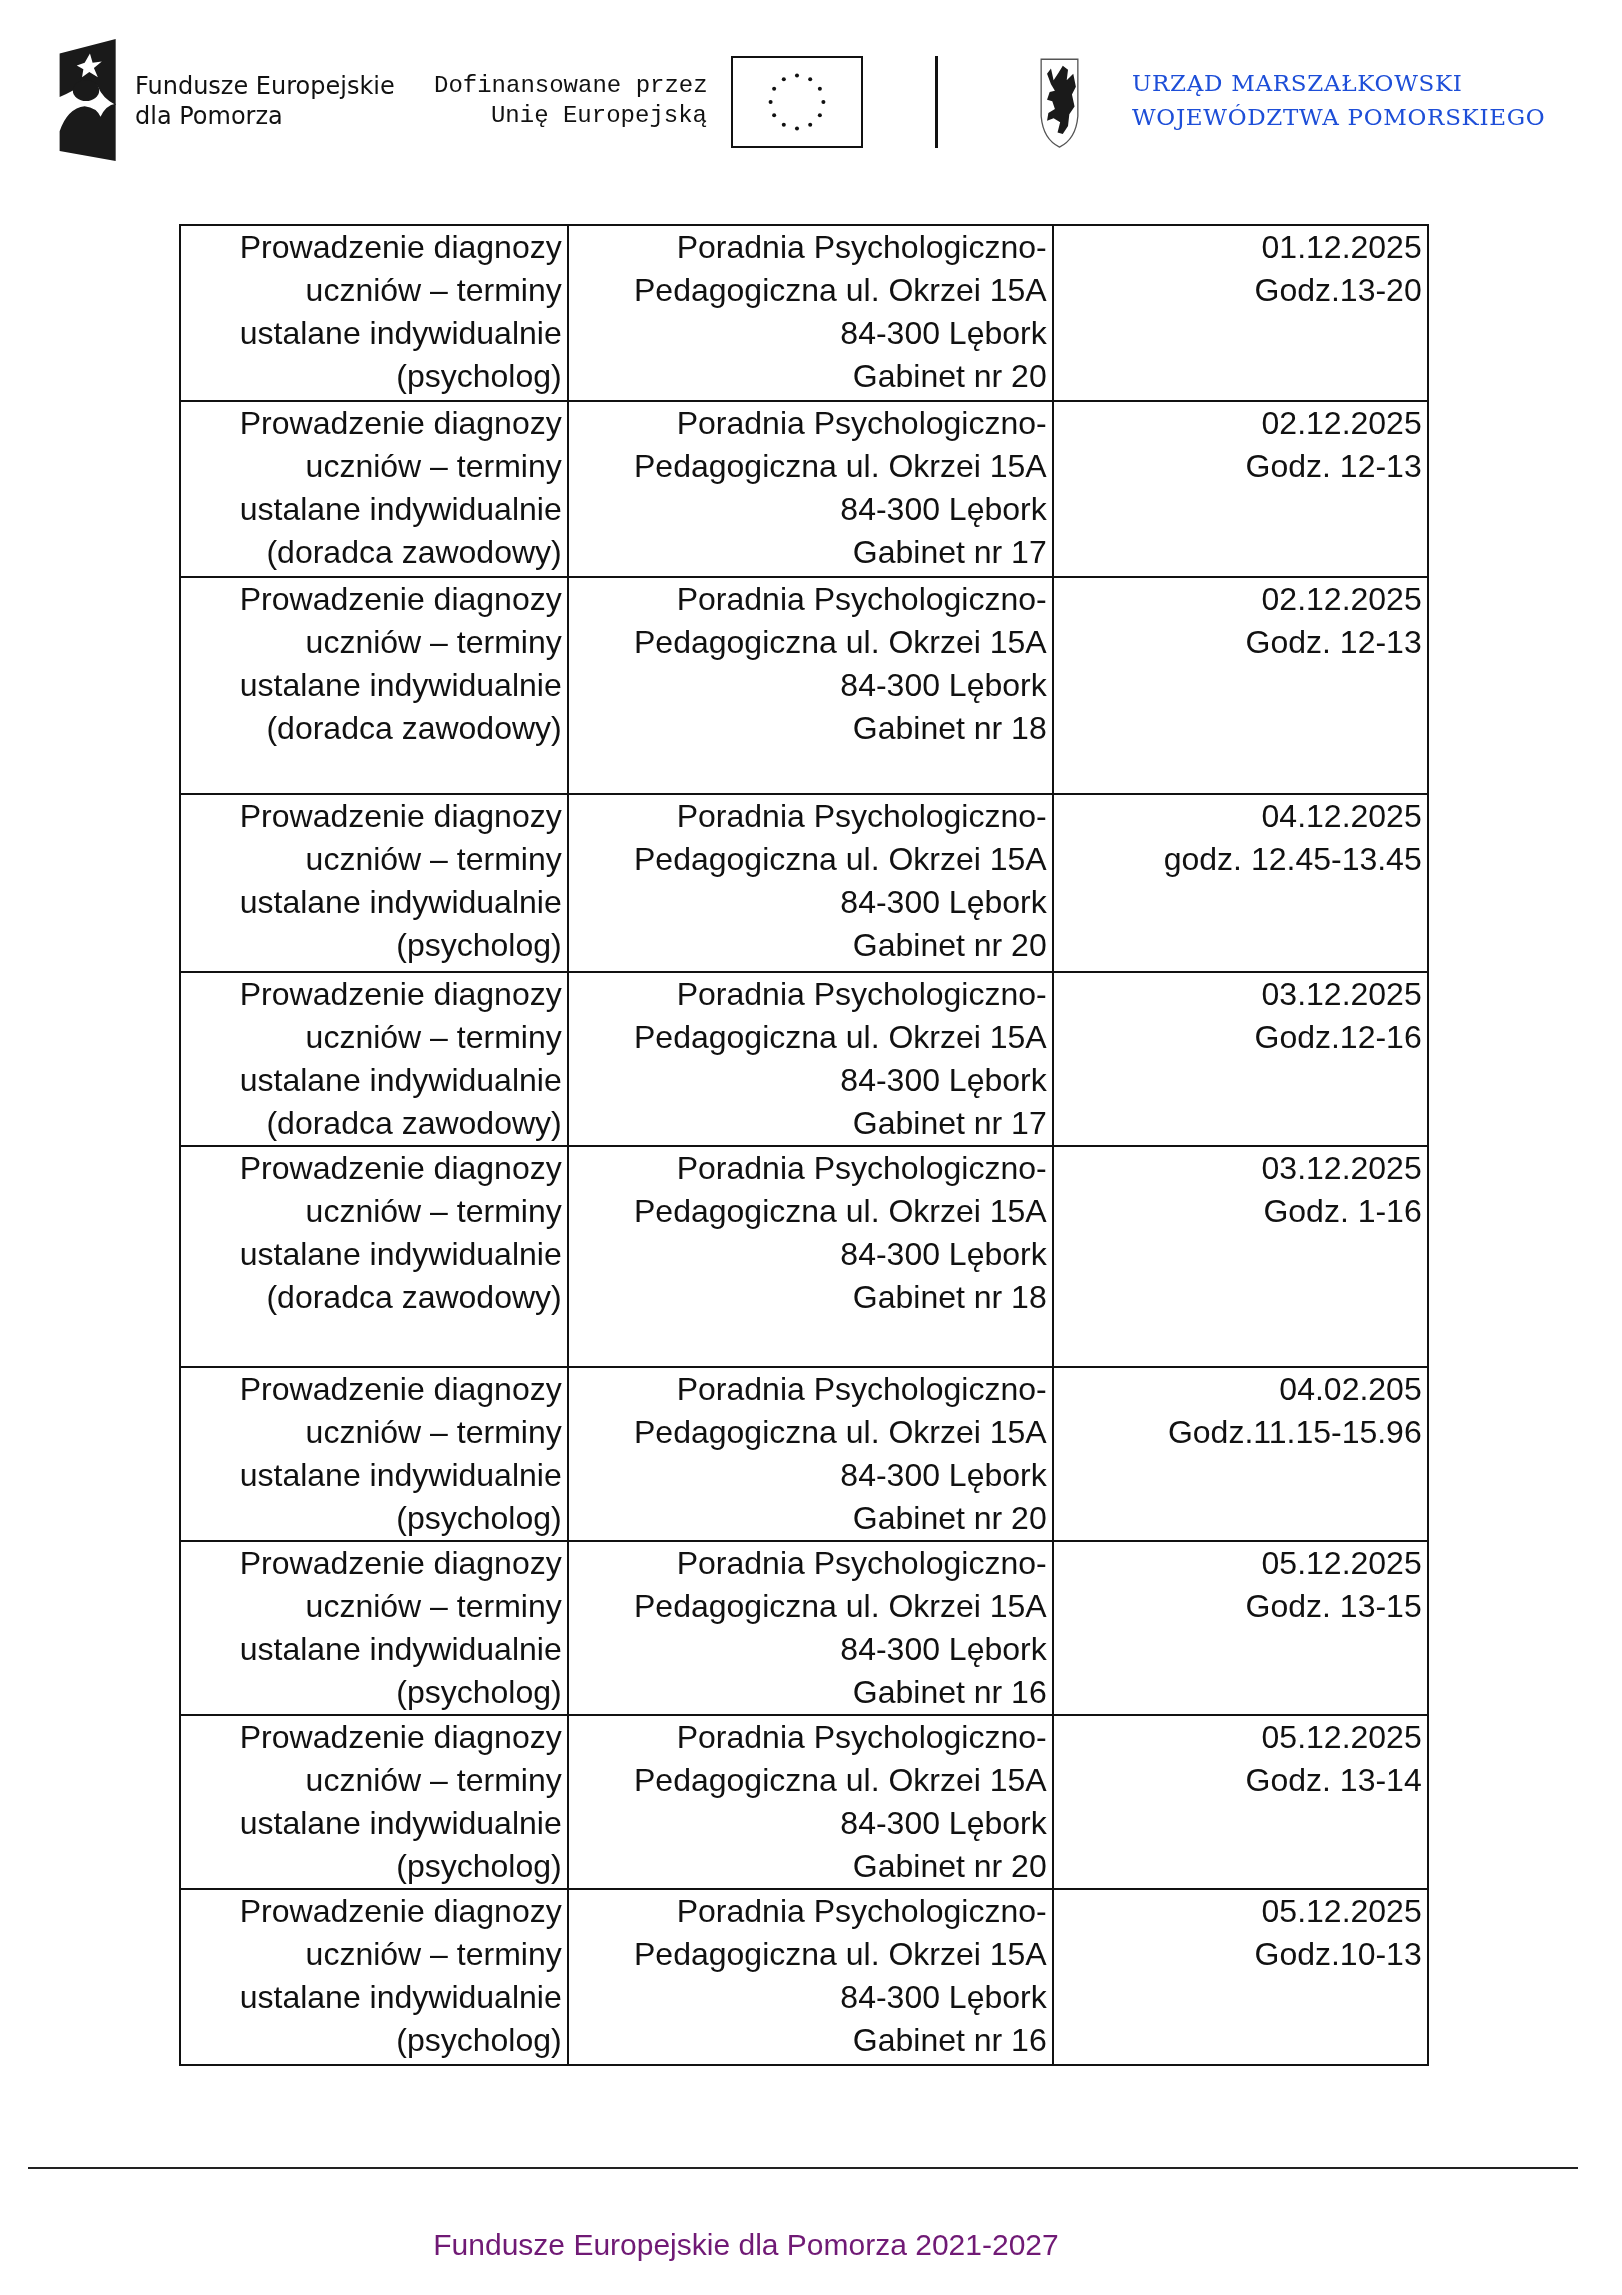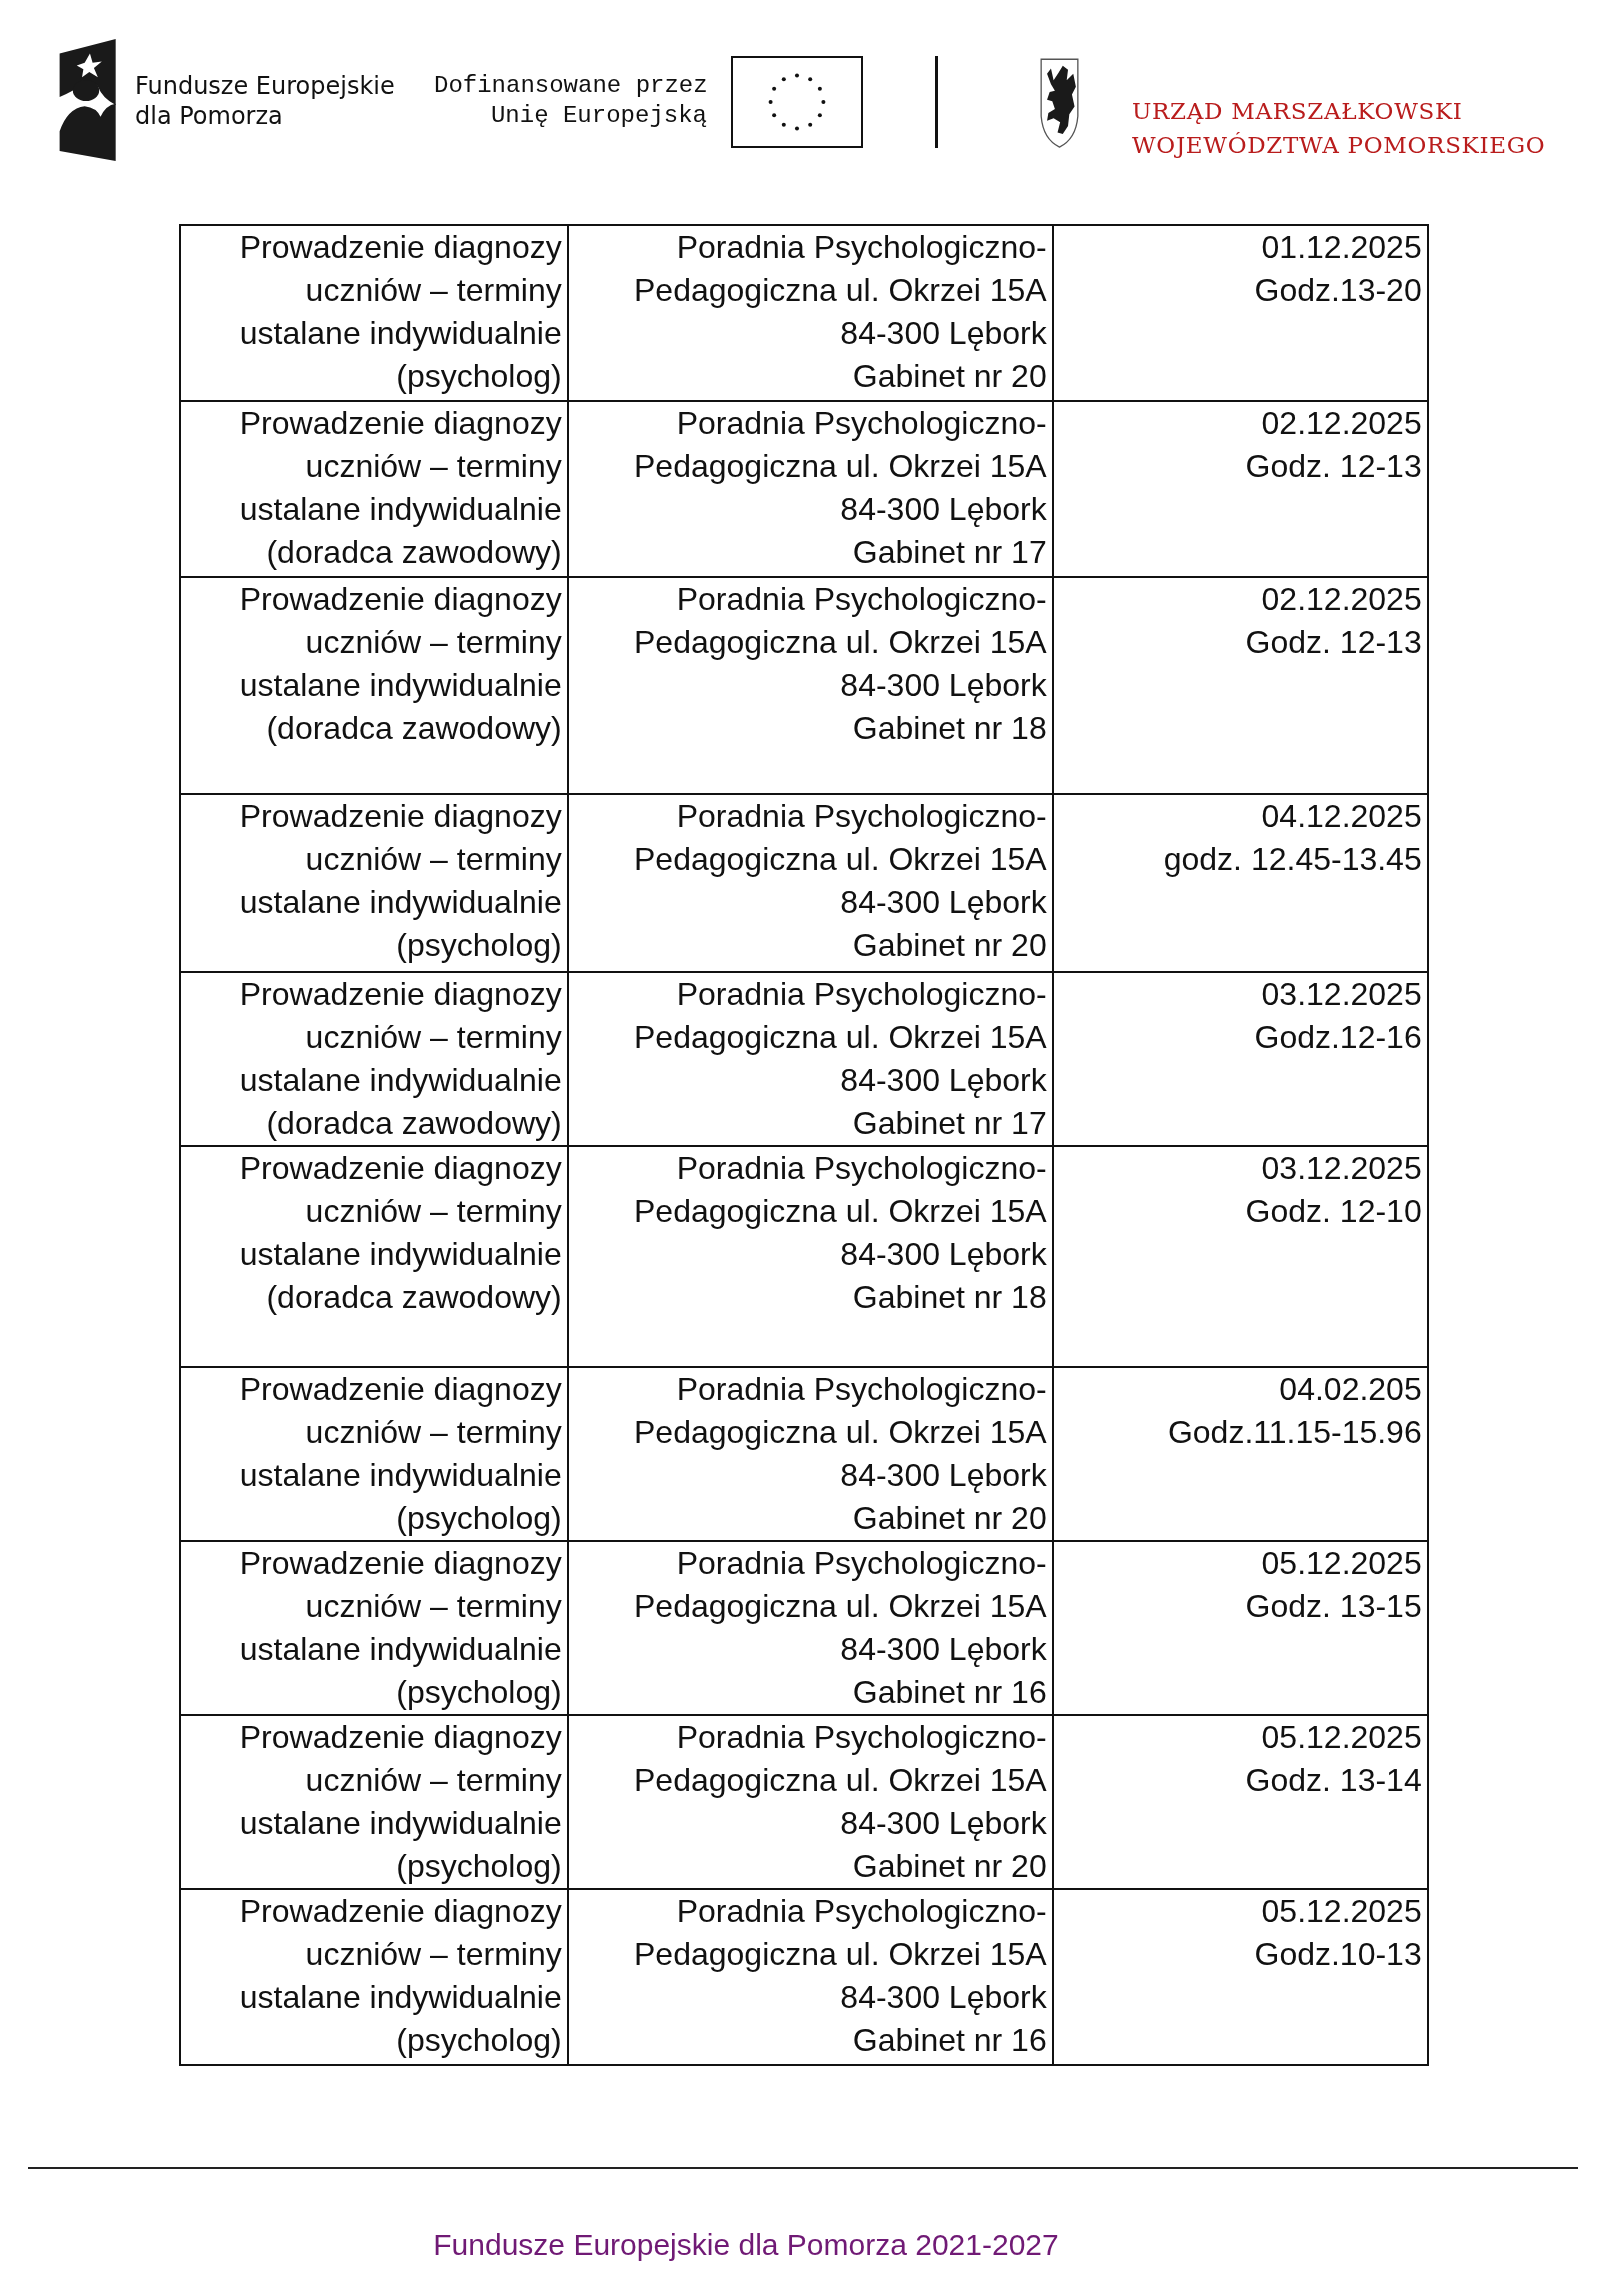--- a/index.html
+++ b/index.html
@@ -6,21 +6,21 @@
   body { width: 1623px; height: 2295px; position: relative; overflow: hidden; color: #111; font-family: "Liberation Sans", sans-serif; }
   .header { position: absolute; left: 0; top: 0; width: 1337px; height: 171px; padding-left: 10px; }
   .fe-logo { position: absolute; left: 53px; top: 39px; width: 66px; height: 122px; }
   .fe-text { position: absolute; left: 135px; top: 71px; font-family: "DejaVu Sans", sans-serif; font-size: 24px; line-height: 30px; color: #111; }
   .eu-text { position: absolute; left: 434px; top: 71px; width: 273px; text-align: right; font-family: Liberation Mono, monospace; font-size: 24px; line-height: 30px; color: #111; }
   .eu-flag { position: absolute; left: 731px; top: 56px; width: 132px; height: 92px; border: 2.6px solid #111; border-left-width: 2px; border-right-width: 2px; box-sizing: border-box; }
   .eu-flag svg { width: 100%; height: 100%; }
   .vsep { position: absolute; left: 935px; top: 56px; width: 2.6px; height: 92px; background: #111; }
   .crest { position: absolute; left: 1039px; top: 54px; width: 41px; height: 95px; }
   .crest svg { width: 100%; height: 100%; }
-  .urzad-text { position: absolute; left: 1132px; top: 66px; font-family: "DejaVu Serif", serif; font-size: 23px; line-height: 34px; letter-spacing: 0.7px; color: #b91c1c; margin-top: 28px; }
+  .urzad-text { position: absolute; left: 1132px; top: 66px; font-family: "DejaVu Serif", serif; font-size: 23px; line-height: 34px; letter-spacing: 0.7px; color: #1d4ed8; }
 
   table.schedule { position: absolute; left: 179px; top: 224px; width: 1248px; border-collapse: collapse; table-layout: fixed; }
   table.schedule td { border: 2px solid #111; vertical-align: top; text-align: right; font-size: 32px; line-height: 43px; padding: 0 5.3px; color: #111; }
   table.schedule col.c1 { width: 388px; }
   table.schedule col.c2 { width: 485px; }
   table.schedule col.c3 { width: 375px; }
   .line { display: block; white-space: nowrap; }
 
   .footer-rule { position: absolute; left: 28px; top: 2167px; width: 1550px; height: 2px; background: #222; }
   .footer-text { position: absolute; left: 0; top: 2228px; width: 1492px; text-align: center; font-size: 30px; color: #701a75; }
@@ -179,21 +179,21 @@
           <span class="line">(doradca zawodowy)</span>
         </td>
         <td>
           <span class="line">Poradnia Psychologiczno-</span>
           <span class="line">Pedagogiczna ul. Okrzei 15A</span>
           <span class="line">84-300 Lębork</span>
           <span class="line">Gabinet nr 18</span>
         </td>
         <td>
           <span class="line">03.12.2025</span>
-          <span class="line">Godz. 12-10</span>
+          <span class="line">Godz. 1-16</span>
         </td>
       </tr>
       <tr style="height: 174px;">
         <td>
           <span class="line">Prowadzenie diagnozy</span>
           <span class="line">uczniów – terminy</span>
           <span class="line">ustalane indywidualnie</span>
           <span class="line">(psycholog)</span>
         </td>
         <td>

